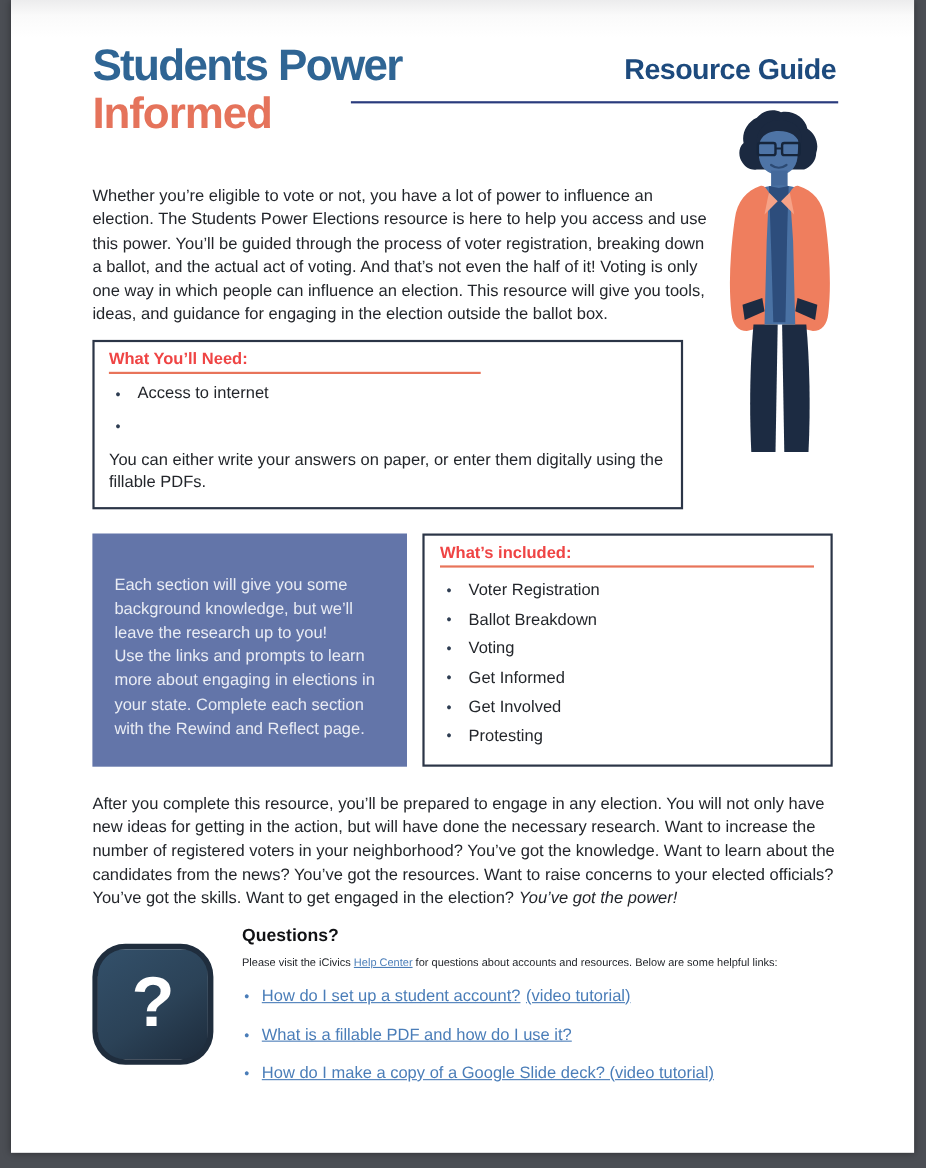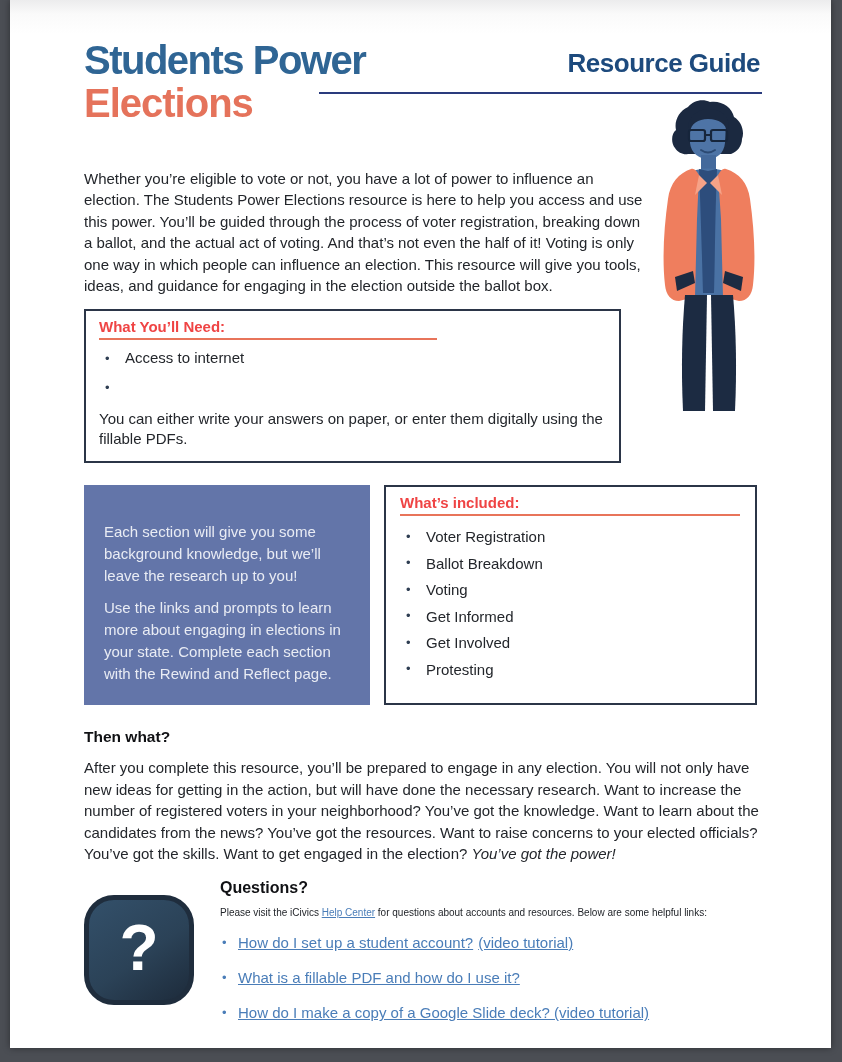--- a/index.html
+++ b/index.html
@@ -35,21 +35,21 @@
   .bullet-row { display:flex; margin-top:9px; font-size:15px; color:#23262b; }
   .bullet-dot { width:26px; flex:none; padding-left:6px; color:#2e3d52; font-size:13px; line-height:1.6; }
   .wyn-note { margin-top:10px; font-size:15px; line-height:1.35; color:#23262b; }
 
   
   .boxes-row { margin-top:22px; display:flex; gap:14px; align-items:stretch; }
   .callout {
     width:286px; min-height:200px; background:#6375a9; color:#e9ecf4;
     padding:36px 18px 20px 20px; font-size:15px; line-height:1.46;
   }
-  .callout p + p { margin-top:11px; }
+  .callout p + p { }
   .included-box { width:373px; min-height:198px; border:2px solid #2b3547; background:#fff; padding:7px 15px 12px 14px; }
   .included-box .orange-rule { width:100%; }
   .included-box .bullet-row { margin-top:0; height:26.5px; align-items:center; }
   .included-box .bullets { margin-top:8px; }
 
   
   .then-what { margin-top:23px; }
   .then-what h3 { font-size:15.5px; font-weight:700; color:#101114; }
   .then-what p { margin-top:11px; font-size:15px; line-height:1.44; color:#23262b; width:684px; }
   .em-italic { font-style:italic; }
@@ -75,21 +75,21 @@
 </style>
 </head>
 <body>
 
 <div class="paper">
   <div class="content">
 
     <div class="header">
       <div>
         <div class="title-line1">Students Power</div>
-        <div class="title-line2">Elections</div>
+        <div class="title-line2">Informed</div>
       </div>
       <div class="resource-guide">Resource Guide</div>
       <div class="rg-line"></div>
     </div>
 
     <p class="intro-text">Whether you’re eligible to vote or not, you have a lot of power to influence an election. The Students Power Elections resource is here to help you access and use this power. You’ll be guided through the process of voter registration, breaking down a ballot, and the actual act of voting. And that’s not even the half of it! Voting is only one way in which people can influence an election. This resource will give you tools, ideas, and guidance for engaging in the election outside the ballot box.</p>
 
     <div class="wyn-box">
       <div class="box-heading">What You’ll Need:</div>
       <div class="orange-rule"></div>
@@ -134,21 +134,20 @@
           </div>
           <div class="bullet-row">
             <span class="bullet-dot">•</span>
             <span>Protesting</span>
           </div>
         </div>
       </div>
     </div>
 
     <div class="then-what">
-      <h3>Then what?</h3>
       <p><span>After you complete this resource, you’ll be prepared to engage in any election. You will not only have new ideas for getting in the action, but will have done the necessary research. Want to increase the number of registered voters in your neighborhood? You’ve got the knowledge. Want to learn about the candidates from the news? You’ve got the resources. Want to raise concerns to your elected officials? You’ve got the skills. Want to get engaged in the election? </span><span class="em-italic">You’ve got the power!</span></p>
     </div>
 
     <div class="questions">
       <div class="q-icon-wrap">
         <div class="q-icon">
           <span class="q-mark">?</span>
         </div>
       </div>
       <div class="q-body">

